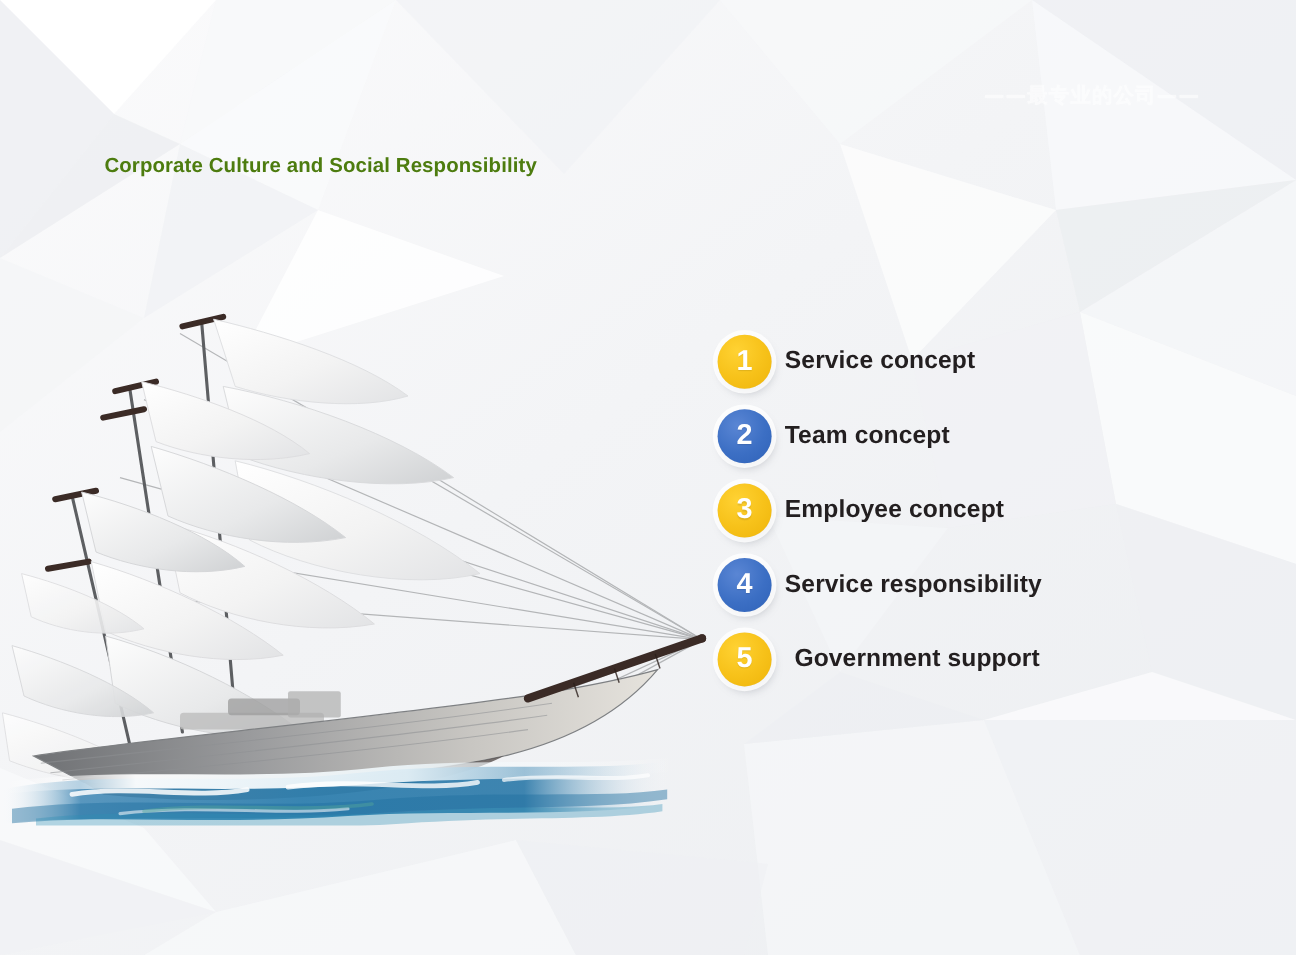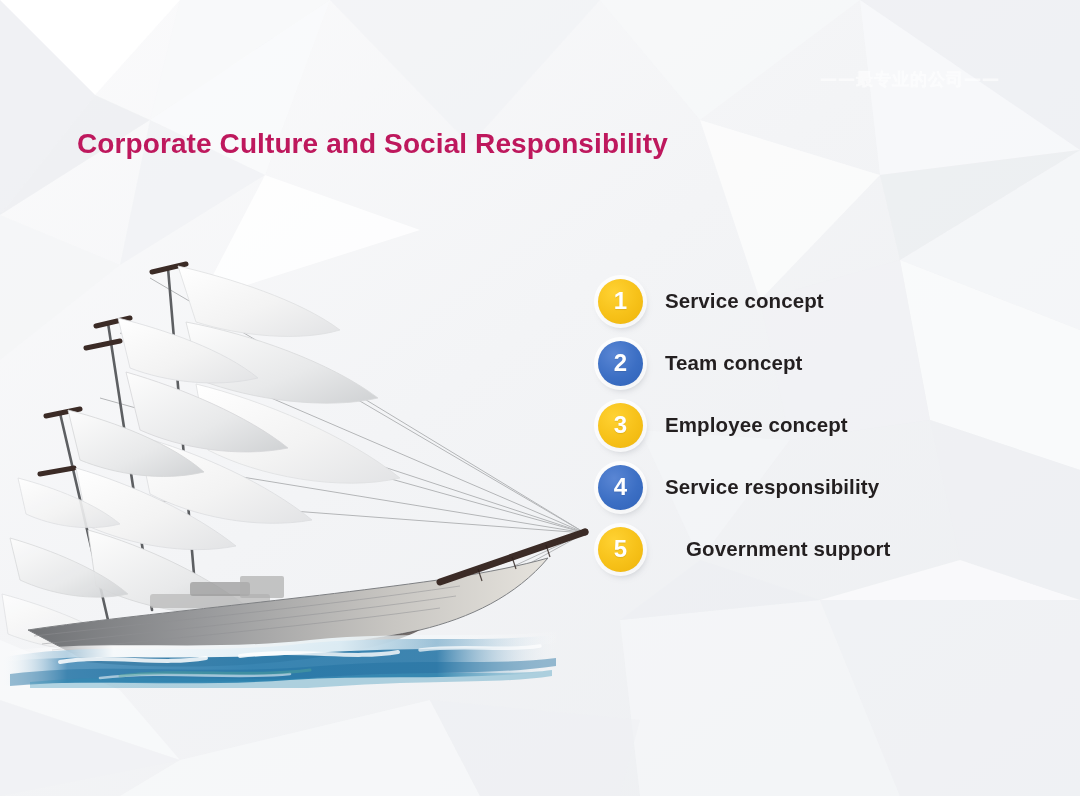--- a/index.html
+++ b/index.html
@@ -39,24 +39,24 @@
     opacity:.62;
     white-space:nowrap;
     text-shadow:0 0 1px rgba(255,255,255,.9);
     pointer-events:none;
     font-family:"DejaVu Sans", sans-serif;
   }
 
   
   #title {
     position:absolute;
-    left:77px; top:128px;
-    font-size:28px;
+    left:87px; top:128px;
+    font-size:17px;
     font-weight:700;
-    color:#be185d;
+    color:#4d7c0f;
     letter-spacing:.1px;
     white-space:nowrap;
   }
 
   
   #ship-image {
     position:absolute;
     left:0; top:238px;
     width:620px; height:450px;
   }
@@ -97,24 +97,24 @@
     background:radial-gradient(circle at 36% 30%, #ffd233 0%, #f7c21a 52%, #eeb40a 100%);
   }
   .badge.blue {
     background:radial-gradient(circle at 36% 30%, #5a86d4 0%, #3c6fc4 55%, #2f62b8 100%);
   }
   .feature-label {
     font-size:20.5px;
     font-weight:700;
     color:#231f20;
     white-space:nowrap;
-    margin-left:22px;
+    margin-left:11px;
     letter-spacing:.1px;
   }
-  .feature-row.indent .feature-label { margin-left:43px; }
+  .feature-row.indent .feature-label { margin-left:19px; }
 </style>
 </head>
 <body>
 
 <div id="slide">
 
   <svg id="bg-poly" viewBox="0 0 1080 796" preserveAspectRatio="none" aria-hidden="true">
     <defs>
       <linearGradient id="bgBase" x1="0" y1="0" x2="1" y2="1">
         <stop offset="0%" stop-color="#fbfbfc"></stop>

